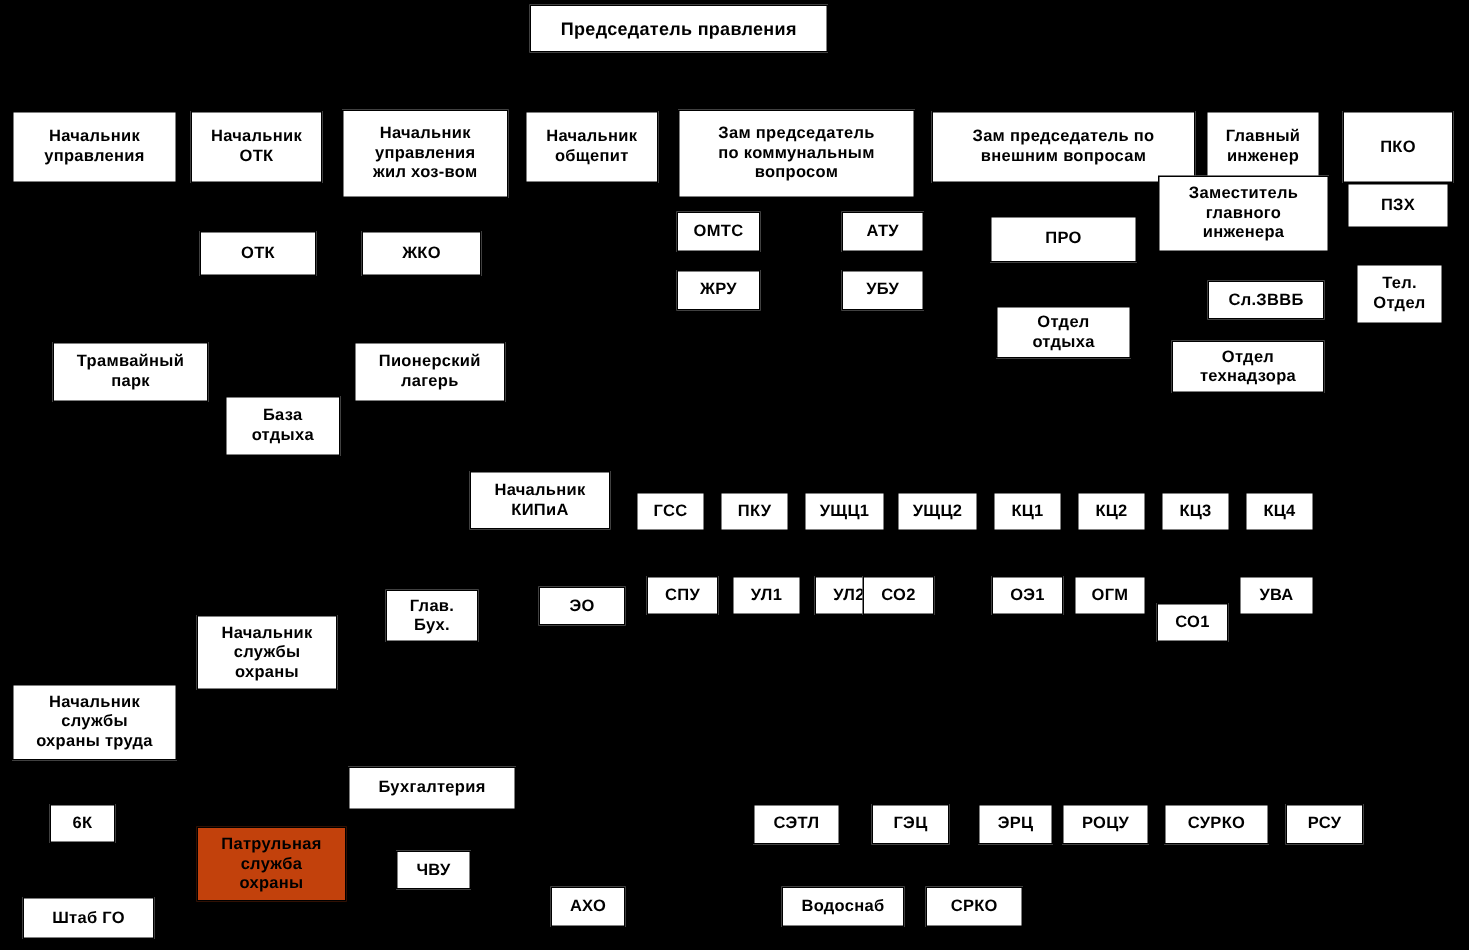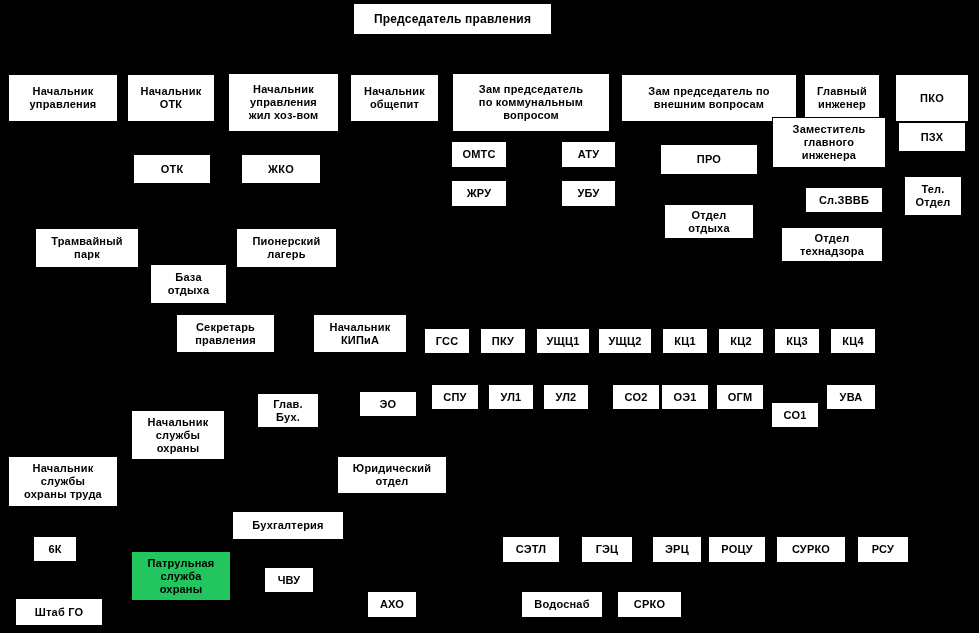--- a/index.html
+++ b/index.html
@@ -73,54 +73,50 @@
     <div class="node" style="left: 664px; top: 204px; width: 90px; height: 35px; font-size: 11px; background: rgb(255, 255, 255); color: rgb(0, 0, 0);">Отдел
 отдыха</div>
     <div class="node" style="left: 781px; top: 227px; width: 102px; height: 35px; font-size: 11px; background: rgb(255, 255, 255); color: rgb(0, 0, 0);">Отдел
 технадзора</div>
     <div class="node" style="left: 35px; top: 228px; width: 104px; height: 40px; font-size: 11px; background: rgb(255, 255, 255); color: rgb(0, 0, 0);">Трамвайный
 парк</div>
     <div class="node" style="left: 150px; top: 228px; width: 77px; height: 40px; font-size: 11px; background: rgb(255, 255, 255); color: rgb(0, 0, 0); margin-top: 36px;">База
 отдыха</div>
     <div class="node" style="left: 236px; top: 228px; width: 101px; height: 40px; font-size: 11px; background: rgb(255, 255, 255); color: rgb(0, 0, 0);">Пионерский
 лагерь</div>
-    <div class="node" style="left: 176px; top: 314px; width: 99px; height: 39px; font-size: 11px; background: rgb(255, 255, 255); color: rgb(0, 0, 0);">Секретарь
-правления</div>
     <div class="node" style="left: 313px; top: 314px; width: 94px; height: 39px; font-size: 11px; background: rgb(255, 255, 255); color: rgb(0, 0, 0);">Начальник
 КИПиА</div>
     <div class="node" style="left: 424px; top: 328px; width: 46px; height: 26px; font-size: 11px; background: rgb(255, 255, 255); color: rgb(0, 0, 0);">ГСС</div>
     <div class="node" style="left: 480px; top: 328px; width: 46px; height: 26px; font-size: 11px; background: rgb(255, 255, 255); color: rgb(0, 0, 0);">ПКУ</div>
     <div class="node" style="left: 536px; top: 328px; width: 54px; height: 26px; font-size: 11px; background: rgb(255, 255, 255); color: rgb(0, 0, 0);">УЩЦ1</div>
     <div class="node" style="left: 598px; top: 328px; width: 54px; height: 26px; font-size: 11px; background: rgb(255, 255, 255); color: rgb(0, 0, 0);">УЩЦ2</div>
     <div class="node" style="left: 662px; top: 328px; width: 46px; height: 26px; font-size: 11px; background: rgb(255, 255, 255); color: rgb(0, 0, 0);">КЦ1</div>
     <div class="node" style="left: 718px; top: 328px; width: 46px; height: 26px; font-size: 11px; background: rgb(255, 255, 255); color: rgb(0, 0, 0);">КЦ2</div>
     <div class="node" style="left: 774px; top: 328px; width: 46px; height: 26px; font-size: 11px; background: rgb(255, 255, 255); color: rgb(0, 0, 0);">КЦ3</div>
     <div class="node" style="left: 830px; top: 328px; width: 46px; height: 26px; font-size: 11px; background: rgb(255, 255, 255); color: rgb(0, 0, 0);">КЦ4</div>
     <div class="node" style="left: 257px; top: 393px; width: 62px; height: 35px; font-size: 11px; background: rgb(255, 255, 255); color: rgb(0, 0, 0);">Глав.
 Бух.</div>
     <div class="node" style="left: 359px; top: 391px; width: 58px; height: 26px; font-size: 11px; background: rgb(255, 255, 255); color: rgb(0, 0, 0);">ЭО</div>
     <div class="node" style="left: 431px; top: 384px; width: 48px; height: 26px; font-size: 11px; background: rgb(255, 255, 255); color: rgb(0, 0, 0);">СПУ</div>
     <div class="node" style="left: 488px; top: 384px; width: 46px; height: 26px; font-size: 11px; background: rgb(255, 255, 255); color: rgb(0, 0, 0);">УЛ1</div>
     <div class="node" style="left: 543px; top: 384px; width: 46px; height: 26px; font-size: 11px; background: rgb(255, 255, 255); color: rgb(0, 0, 0);">УЛ2</div>
-    <div class="node" style="left: 612px; top: 384px; width: 48px; height: 26px; font-size: 11px; background: rgb(255, 255, 255); color: rgb(0, 0, 0);">СО2</div>
+    <div class="node" style="left: 575px; top: 384px; width: 48px; height: 26px; font-size: 11px; background: rgb(255, 255, 255); color: rgb(0, 0, 0);">СО2</div>
     <div class="node" style="left: 661px; top: 384px; width: 48px; height: 26px; font-size: 11px; background: rgb(255, 255, 255); color: rgb(0, 0, 0);">ОЭ1</div>
     <div class="node" style="left: 716px; top: 384px; width: 48px; height: 26px; font-size: 11px; background: rgb(255, 255, 255); color: rgb(0, 0, 0);">ОГМ</div>
     <div class="node" style="left: 771px; top: 384px; width: 48px; height: 26px; font-size: 11px; background: rgb(255, 255, 255); color: rgb(0, 0, 0); margin-top: 18px;">СО1</div>
     <div class="node" style="left: 826px; top: 384px; width: 50px; height: 26px; font-size: 11px; background: rgb(255, 255, 255); color: rgb(0, 0, 0);">УВА</div>
     <div class="node" style="left: 131px; top: 410px; width: 94px; height: 50px; font-size: 11px; background: rgb(255, 255, 255); color: rgb(0, 0, 0);">Начальник
 службы
 охраны</div>
-    <div class="node" style="left: 337px; top: 456px; width: 110px; height: 38px; font-size: 11px; background: rgb(255, 255, 255); color: rgb(0, 0, 0);">Юридический
-отдел</div>
     <div class="node" style="left: 8px; top: 456px; width: 110px; height: 51px; font-size: 11px; background: rgb(255, 255, 255); color: rgb(0, 0, 0);">Начальник
 службы
 охраны труда</div>
     <div class="node" style="left: 232px; top: 511px; width: 112px; height: 29px; font-size: 11px; background: rgb(255, 255, 255); color: rgb(0, 0, 0);">Бухгалтерия</div>
     <div class="node" style="left: 33px; top: 536px; width: 44px; height: 26px; font-size: 11px; background: rgb(255, 255, 255); color: rgb(0, 0, 0);">6К</div>
-    <div class="node" style="left: 131px; top: 551px; width: 100px; height: 50px; font-size: 11px; background: #22c55e; color: rgb(0, 0, 0);">Патрульная
+    <div class="node" style="left: 131px; top: 551px; width: 100px; height: 50px; font-size: 11px; background: #c2410c; color: rgb(0, 0, 0);">Патрульная
 служба
 охраны</div>
     <div class="node" style="left: 264px; top: 567px; width: 50px; height: 26px; font-size: 11px; background: rgb(255, 255, 255); color: rgb(0, 0, 0);">ЧВУ</div>
     <div class="node" style="left: 367px; top: 591px; width: 50px; height: 27px; font-size: 11px; background: rgb(255, 255, 255); color: rgb(0, 0, 0);">АХО</div>
     <div class="node" style="left: 502px; top: 536px; width: 58px; height: 27px; font-size: 11px; background: rgb(255, 255, 255); color: rgb(0, 0, 0);">СЭТЛ</div>
     <div class="node" style="left: 581px; top: 536px; width: 52px; height: 27px; font-size: 11px; background: rgb(255, 255, 255); color: rgb(0, 0, 0);">ГЭЦ</div>
     <div class="node" style="left: 652px; top: 536px; width: 50px; height: 27px; font-size: 11px; background: rgb(255, 255, 255); color: rgb(0, 0, 0);">ЭРЦ</div>
     <div class="node" style="left: 708px; top: 536px; width: 58px; height: 27px; font-size: 11px; background: rgb(255, 255, 255); color: rgb(0, 0, 0);">РОЦУ</div>
     <div class="node" style="left: 776px; top: 536px; width: 70px; height: 27px; font-size: 11px; background: rgb(255, 255, 255); color: rgb(0, 0, 0);">СУРКО</div>
     <div class="node" style="left: 857px; top: 536px; width: 52px; height: 27px; font-size: 11px; background: rgb(255, 255, 255); color: rgb(0, 0, 0);">РСУ</div>

